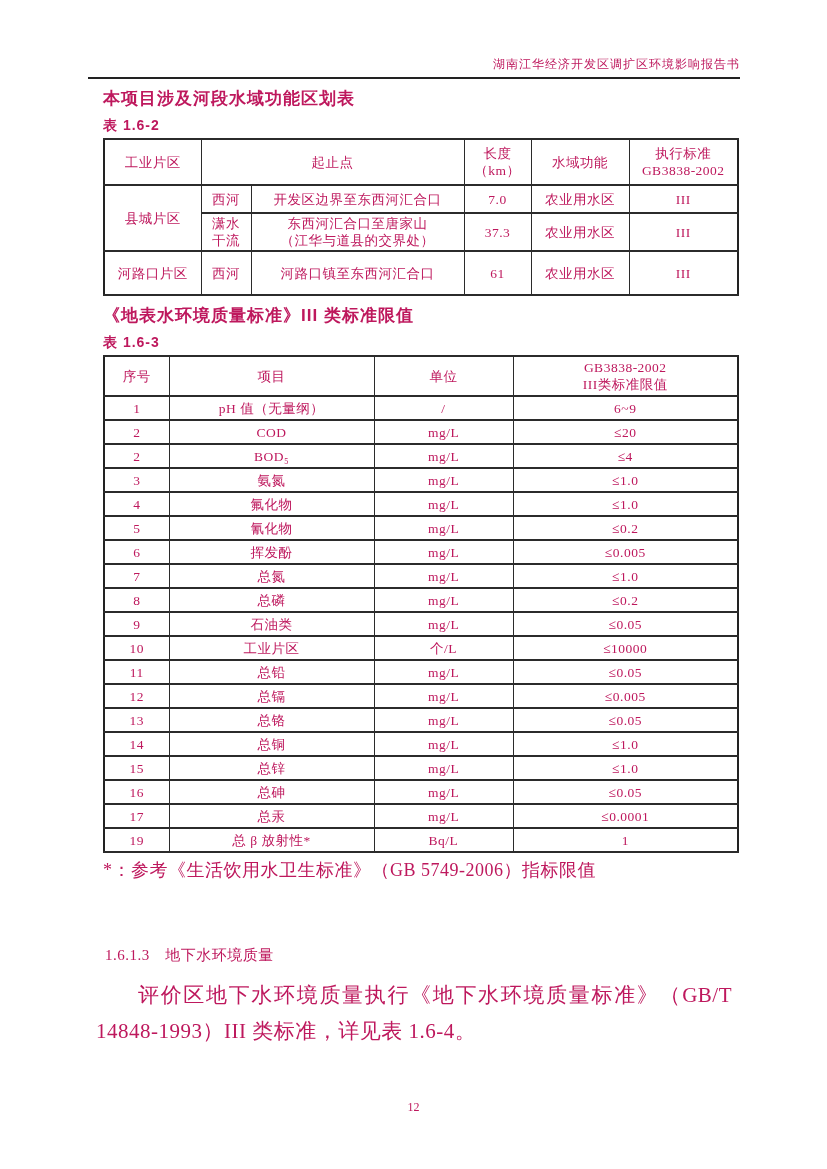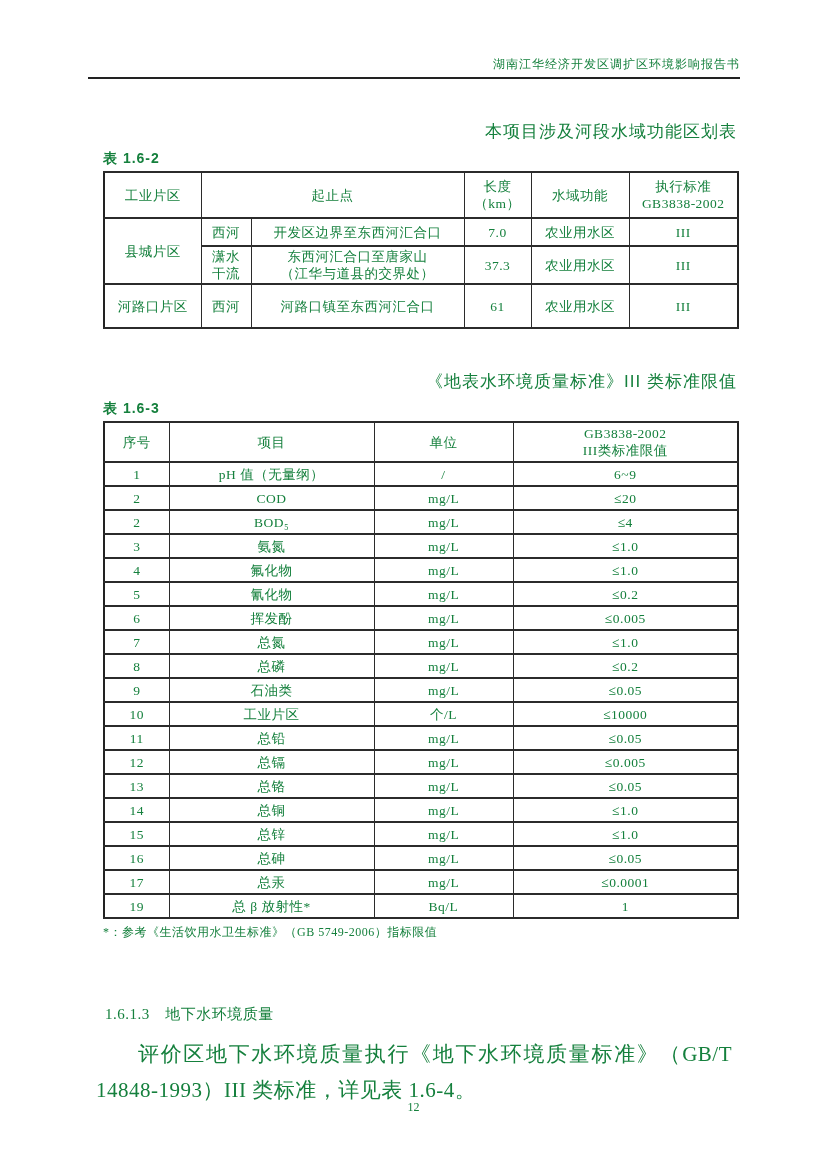--- a/index.html
+++ b/index.html
@@ -3,43 +3,43 @@
 <meta charset="utf-8">
 <style>
   * { box-sizing: border-box; }
   html, body { margin: 0; padding: 0; background: #ffffff; }
   .page {
     position: relative;
     width: 827px;
     height: 1169px;
     margin: 0 auto;
     background: #ffffff;
-    color: #15803d;
+    color: #be185d;
     font-family: "Liberation Serif", "DejaVu Serif", serif;
     overflow: hidden;
   }
   .content {
     padding: 56px 87px 0 88px;
   }
   
   .doc-header {
     text-align: right;
     font-size: 12px;
     line-height: 16px;
     letter-spacing: 1px;
     padding-bottom: 5px;
     border-bottom: 2px solid #222222;
   }
   
   .table-block { margin-left: 15px; width: 634px; }
   .block-title {
-    margin-top: 42px;
-    text-align: right;
+    margin-top: 9px;
+    text-align: left;
     font-family: "Liberation Sans", "DejaVu Sans", sans-serif;
-    font-weight: normal;
+    font-weight: bold;
     font-size: 17px;
     line-height: 22px;
     letter-spacing: 1px;
   }
   .table-label {
     margin-top: 7px;
     margin-bottom: 3px;
     font-family: Liberation Sans, sans-serif;
     font-weight: bold;
     font-size: 14px;
@@ -70,21 +70,21 @@
   .t2 thead tr { height: 46px; }
   .t2 tbody tr:nth-child(1) { height: 28px; }
   .t2 tbody tr:nth-child(2) { height: 38px; }
   .t2 tbody tr:nth-child(3) { height: 44px; }
   .t3 thead tr { height: 40px; }
   .t3 tbody tr { height: 24px; }
   
   .footnote {
     margin-left: 15px;
     margin-top: 5px;
-    font-size: 12px;
+    font-size: 18px;
     letter-spacing: 0.5px;
   }
   
   .section-heading {
     margin-left: 17px;
     margin-top: 64px;
     font-size: 15px;
     letter-spacing: 0.5px;
   }
   .body-paragraph {

